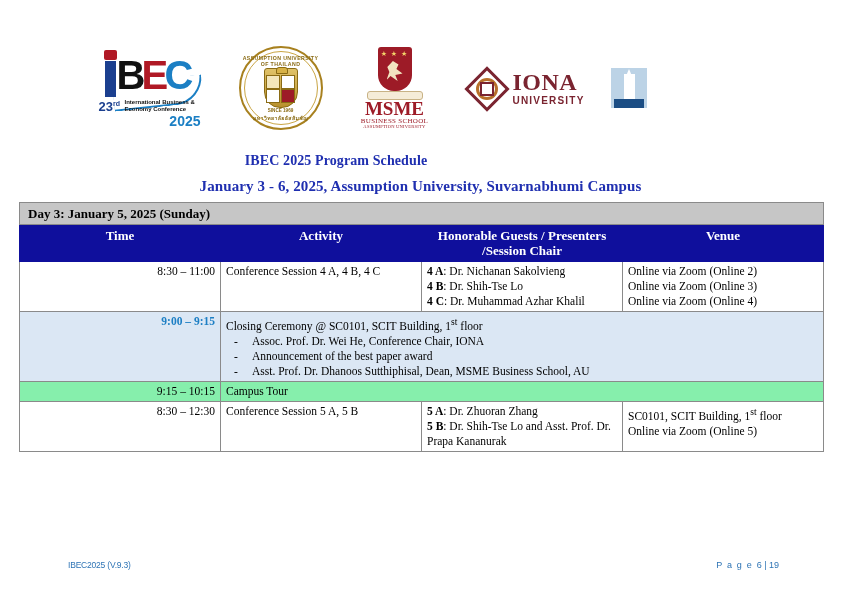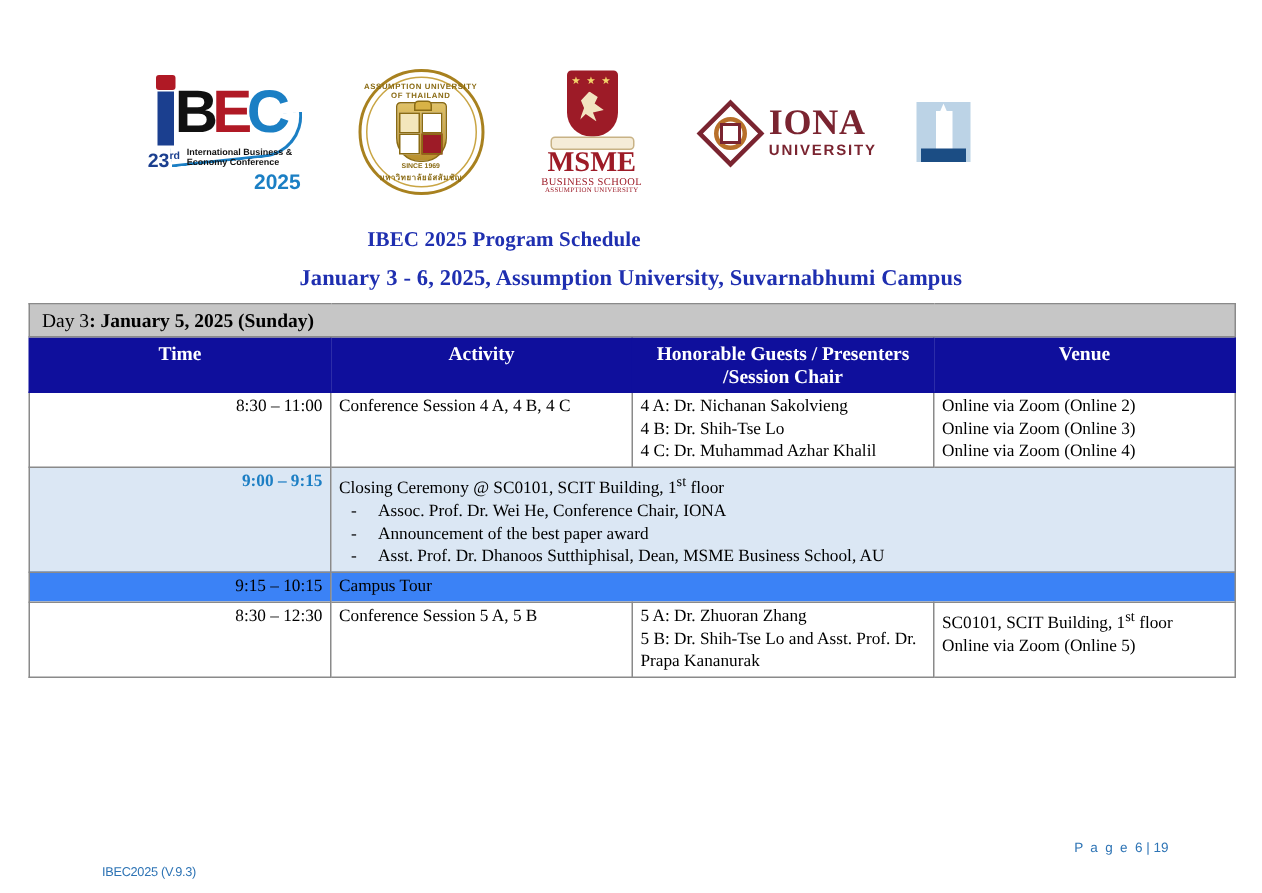--- a/index.html
+++ b/index.html
@@ -283,42 +283,42 @@
     padding: 3px 4px;
     border: 1px solid #0f0f9c;
   }
   td.c-time { width: 106px; text-align: right; }
   td.c-act  { width: 206px; }
   td.c-guest{ width: 310px; }
   td.c-venue{ width: 181px; }
 
   .row-white td { background: #ffffff; }
   .row-pale  td { background: #dbe7f4; }
-  .row-blue  td { background: #3b82f6; }
+  .row-blue  td { background: #86efac; }
 
   .t-blue { color: #1d7fc4; font-weight: bold; }
-  .bold { font-weight: normal; }
+  .bold { font-weight: bold; }
   .line { display: block; }
   .dash-item {
     display: block;
     padding-left: 26px;
     position: relative;
   }
   .dash-item::before {
     content: "-";
     position: absolute;
     left: 8px;
   }
 
   
   .footer {
     position: absolute; left: 0; top: 560px; width: 841px; height: 20px;
   }
   .footer-left {
-    position: absolute; left: 68px; top: 16px;
+    position: absolute; left: 68px; top: 0;
     font-family: "Liberation Sans", sans-serif;
     font-size: 8.5px; color: #2e74b5; letter-spacing: -.2px; text-align: right;
   }
   .footer-right {
     position: absolute; right: 62px; top: 0;
     font-family: "Liberation Sans", sans-serif;
     font-size: 9px; color: #2e74b5;
   }
   .footer-right .pg { letter-spacing: 1.2px; }
 </style>

